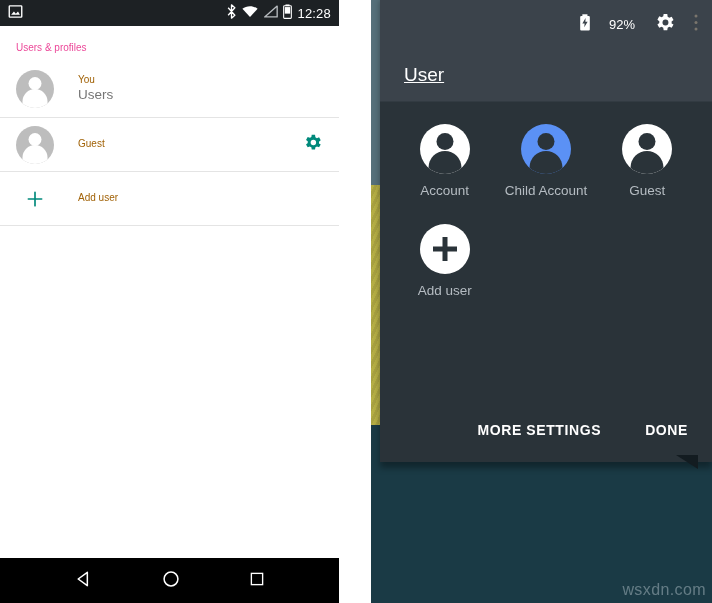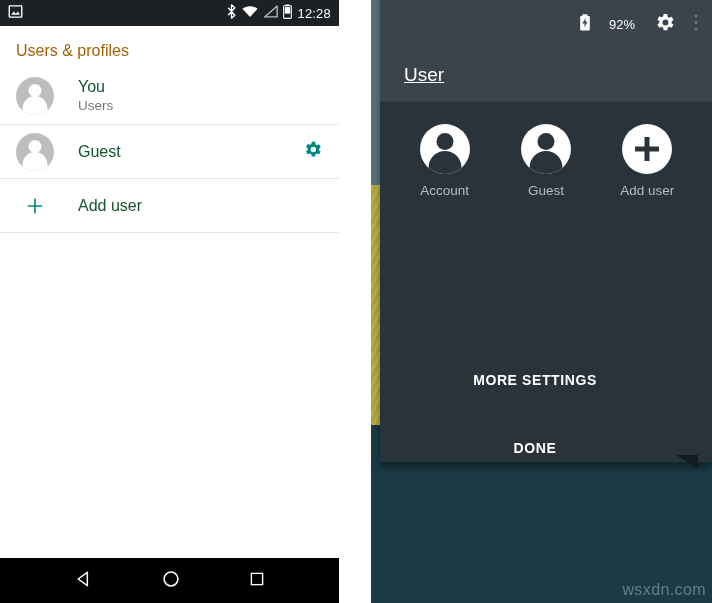--- a/index.html
+++ b/index.html
@@ -73,22 +73,22 @@
     align-items: center;
     gap: 16px;
     padding-right: 4px;
   }
   .list-area {
     background: #ffffff;
     height: 466px;
     box-sizing: border-box;
   }
   .section-header {
-    color: #a16207;
-    font-size: 16px;
+    color: #ec4899;
+    font-size: 10px;
     padding: 16px 16px 8px 16px;
   }
   .list-row {
     display: flex;
     align-items: center;
     padding: 0 16px;
     box-sizing: border-box;
     height: 54px;
     border-bottom: 1px solid #e4e4e4;
     background: #ffffff;
@@ -119,22 +119,22 @@
     transform: translateX(-50%);
   }
   .row-texts {
     margin-left: 24px;
     display: flex;
     flex-direction: column;
     justify-content: center;
     line-height: 1.25;
   }
   .row-title {
-    font-size: 16px;
-    color: #14532d;
+    font-size: 10px;
+    color: #a16207;
   }
   .row-sub {
     font-size: 13.5px;
     color: #757575;
     margin-top: 1px;
   }
   .row-action {
     margin-left: auto;
     display: flex;
     align-items: center;
@@ -295,21 +295,20 @@
     position: absolute;
     left: 0; bottom: 0;
     width: 332px;
     height: 64px;
     display: flex;
     align-items: center;
     justify-content: flex-end;
     padding-right: 22px;
     box-sizing: border-box;
     gap: 40px;
-    flex-direction: column;
   }
   .qs-btn {
     color: #ffffff;
     font-size: 14px;
     font-weight: bold;
     letter-spacing: 0.6px;
     background: none;
     border: none;
     padding: 6px 2px;
     font-family: "Liberation Sans", sans-serif;
@@ -479,20 +478,27 @@
         <div class="qs-grid">
 
           <div class="qs-user">
             <div class="qs-avatar">
               <div class="head"></div>
                 <div class="body"></div>
             </div>
             <span class="qs-user-label">Account</span>
           </div>
 
+          <div class="qs-user">
+            <div class="qs-avatar selected">
+              <div class="head"></div>
+                <div class="body"></div>
+            </div>
+            <span class="qs-user-label">Child Account</span>
+          </div>
 
           <div class="qs-user">
             <div class="qs-avatar">
               <div class="head"></div>
                 <div class="body"></div>
             </div>
             <span class="qs-user-label">Guest</span>
           </div>
 
           <div class="qs-user">

